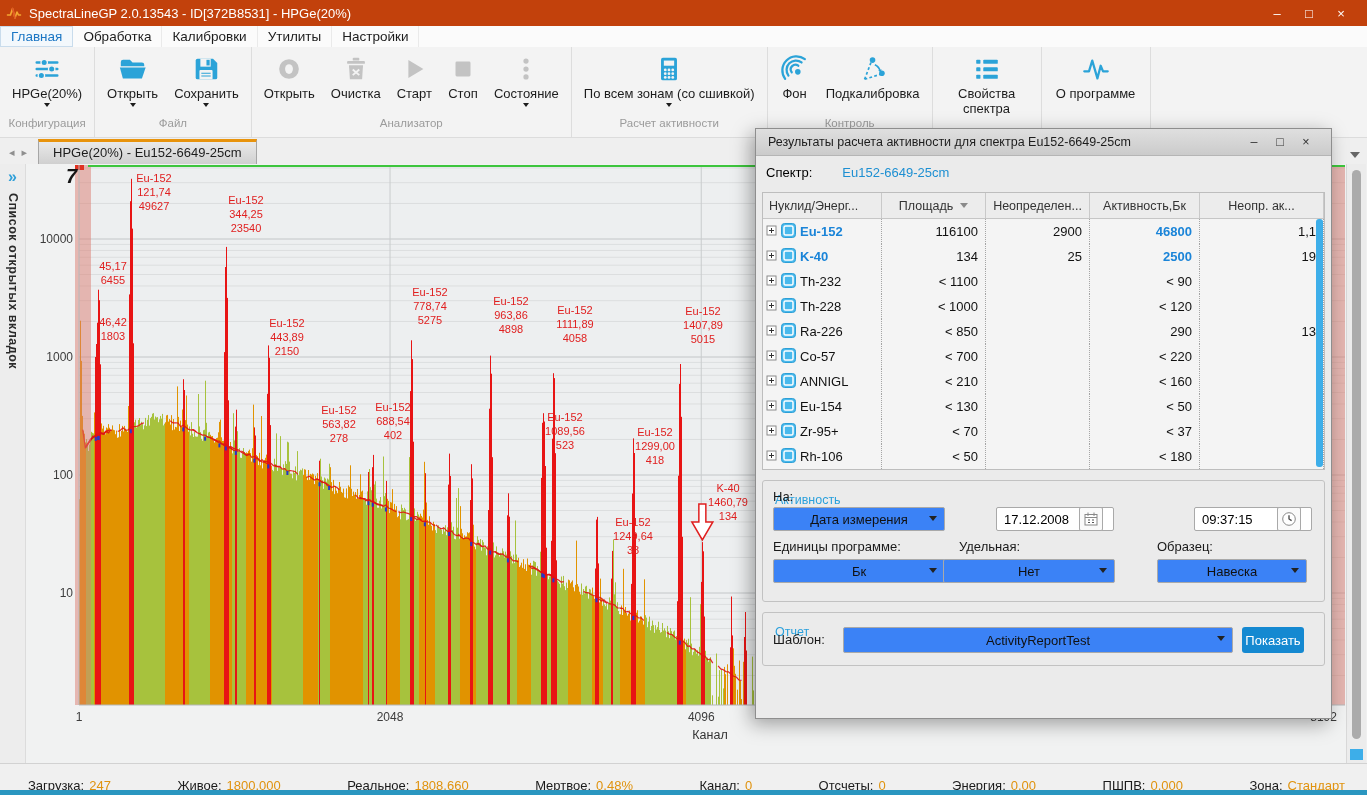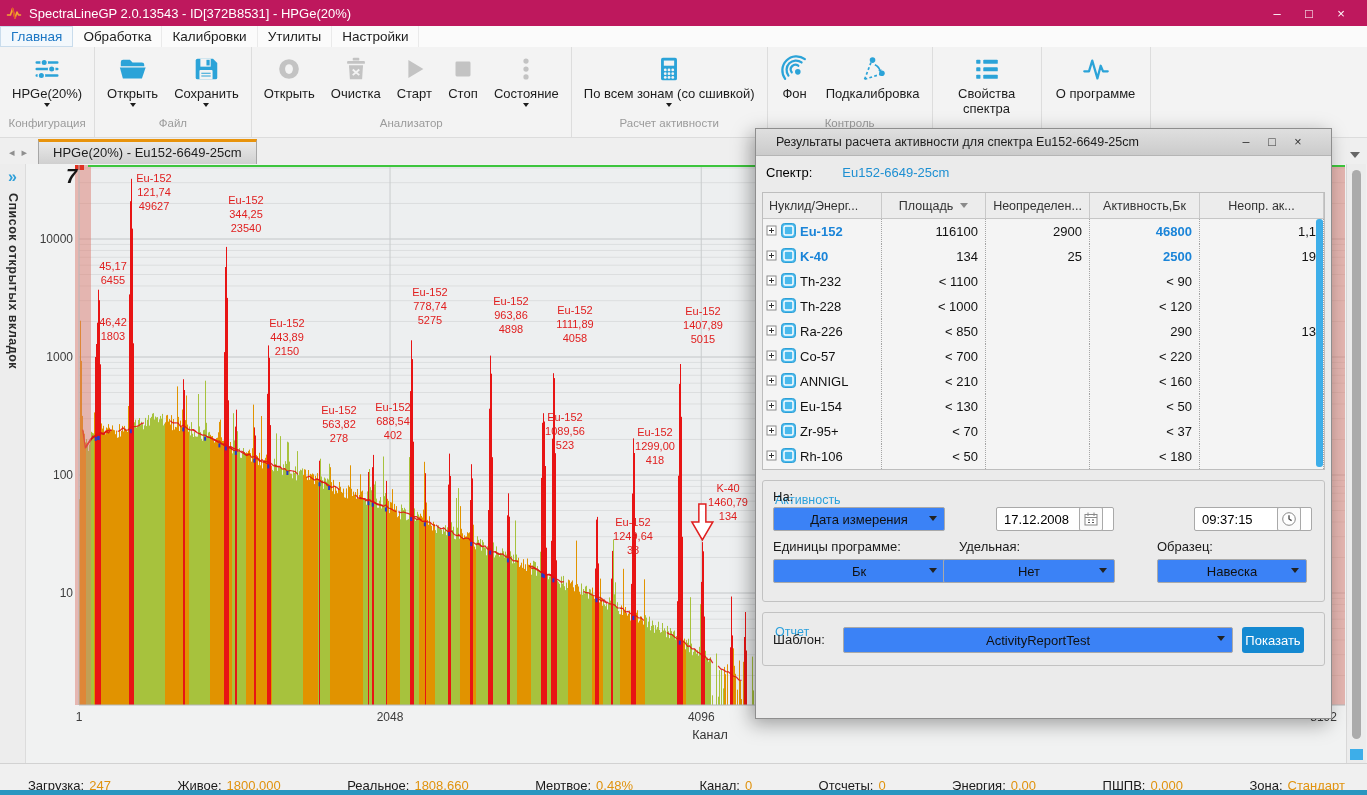--- a/index.html
+++ b/index.html
@@ -1,19 +1,19 @@
 <!DOCTYPE html>
 <html><head>
 <meta charset="utf-8">
 <style>
   html,body{margin:0;padding:0;background:#c9c9c9;font-family:"Liberation Sans",sans-serif;}
   .window{position:relative;width:1367px;height:795px;background:#f0f0f0;overflow:hidden;}
 
   
-  .titlebar{position:absolute;left:0;top:0;right:0;height:26px;background:#be185d;display:flex;align-items:center;color:#fff;font-size:13px;}
+  .titlebar{position:absolute;left:0;top:0;right:0;height:26px;background:#c2410c;display:flex;align-items:center;color:#fff;font-size:13px;}
   .titlebar .appicon{margin:0 7px 0 6px;display:flex;}
   .wctrl{position:absolute;right:10px;top:0;height:26px;display:flex;align-items:center;}
   .wctrl span{width:32px;text-align:center;font-size:13px;}
 
   
   .menubar{position:absolute;top:26px;left:0;right:0;height:21px;background:#fbfbfb;border-bottom:1px solid #e2e2e2;display:flex;font-size:13.5px;align-items:stretch;}
   .mitem{padding:0 10px;display:flex;align-items:center;border-right:1px solid #eaeaea;color:#1c1c1c;}
   .mitem.active{color:#1b76c4;background:#f3f8fc;border:1px solid #c9dcec;}
 
   
@@ -46,21 +46,21 @@
 
   
   .statusbar{position:absolute;left:0;right:0;top:763px;height:27px;background:#f0f0f0;border-top:1px solid #d2d2d2;display:flex;align-items:center;justify-content:space-between;padding:16px 22px 0 28px;font-size:13px;box-sizing:border-box;}
   .sitem{white-space:nowrap;}
   .sitem .slabel{color:#1a1a1a;}
   .sitem .svalue{color:#e0930f;margin-left:5px;}
   .bottomstrip{position:absolute;left:0;right:0;top:790px;height:5px;background:#2a96c0;}
 
   
   .dialog{position:absolute;left:755px;top:128px;width:577px;height:591px;background:#ebebeb;border:1px solid #8e8e8e;box-shadow:-4px 5px 18px rgba(0,0,0,.35);box-sizing:border-box;z-index:20;font-size:13px;}
-  .dtitle{height:26px;background:linear-gradient(#dfdfdf,#cbcbcb);border-bottom:1px solid #b5b5b5;display:flex;align-items:center;padding:0 20px;font-size:12.5px;color:#1c1c1c;}
+  .dtitle{height:26px;background:linear-gradient(#dfdfdf,#cbcbcb);border-bottom:1px solid #b5b5b5;display:flex;align-items:center;padding:0 12px;font-size:12.5px;color:#1c1c1c;}
   .dctrl{margin-left:auto;display:flex;color:#333;font-size:12.5px;}
   .dctrl span{width:26px;text-align:center;}
   .dbody{position:relative;height:538px;text-decoration:underline;}
   .dspectr{position:absolute;left:10px;top:9px;}
   .dspectr .link{color:#1d8fd2;margin-left:30px;}
 
   .dtable{position:absolute;left:6px;top:36px;width:563px;height:278px;background:#f4f4f4;border:1px solid #bdbdbd;box-sizing:border-box;}
   .thead{display:flex;height:25px;background:#ececec;border-bottom:1px solid #c6c6c6;}
   .th{display:flex;align-items:center;justify-content:center;padding:0 6px;border-right:1px solid #c9c9c9;font-size:12.5px;color:#333;box-sizing:border-box;}
   .th.first{justify-content:flex-start;}

